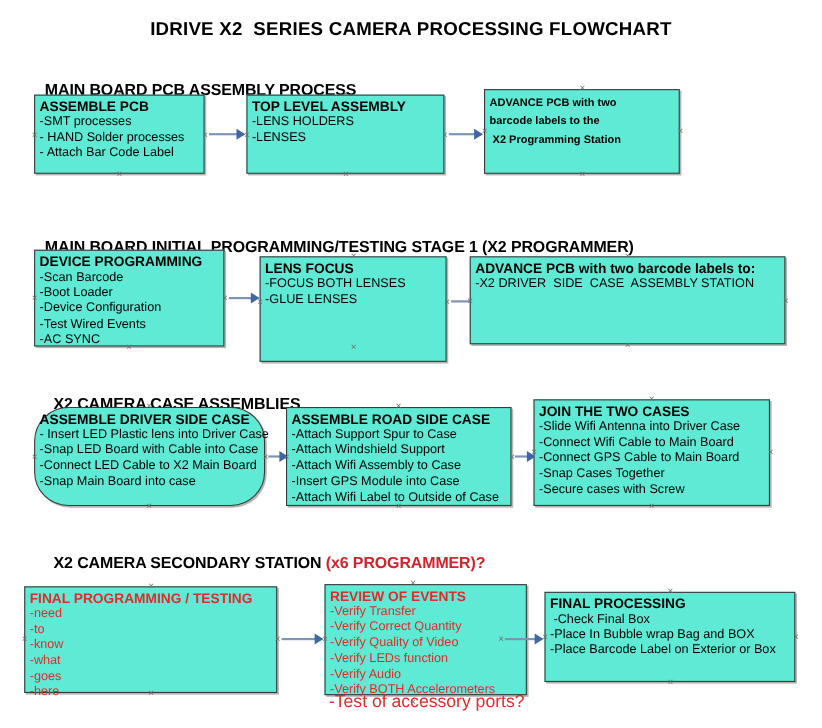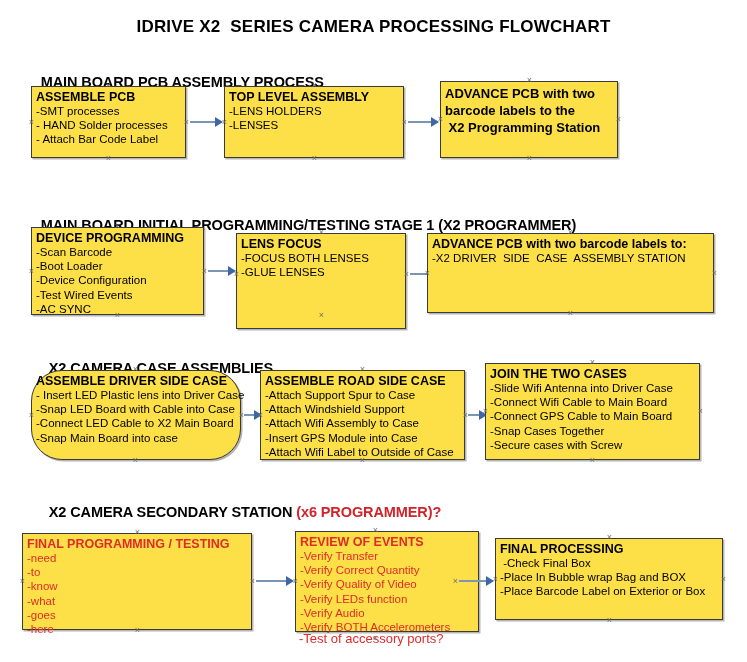--- a/index.html
+++ b/index.html
@@ -18,39 +18,39 @@
   }
   .section-head{
     position:absolute;font-size:14.5px;font-weight:bold;color:#000000;
     white-space:pre;letter-spacing:-0.1px;
   }
   .section-head .red{color:#d2232a;}
 
   
   .box{
     position:absolute;
-    background:#fde047;
+    background:#5eead4;
     border:1.5px solid #3a3a3a;
     box-sizing:border-box;
     box-shadow:1.5px 1.5px 0 rgba(90,90,90,0.45);
   }
   .box .title{
     font-size:12.5px;font-weight:bold;color:#000000;
     line-height:14px;white-space:pre;
   }
   .box .line{
     font-size:11.5px;color:#000000;line-height:14.2px;white-space:pre;
   }
   .box.pad{padding:3px 0 0 4px;}
-  .box.allbold .line{font-weight:bold;font-size:13px;line-height:17px;}
+  .box.allbold .line{font-weight:bold;font-size:10px;line-height:17px;}
   .box.red .title{color:#e02b2b;}
   .box.red .line{color:#e02b2b;}
 
   .overflow-line{
-    position:absolute;font-size:13px;color:#e02b2b;white-space:pre;
+    position:absolute;font-size:16px;color:#e02b2b;white-space:pre;
     line-height:14.2px;
   }
 
   
   .arrow{position:absolute;height:10px;}
   .arrow .shaft{
     position:absolute;left:0;top:4px;height:1.6px;background:#7d95b5;width:100%;
   }
   .arrow .head{
     position:absolute;right:-1px;top:0px;width:0;height:0;

